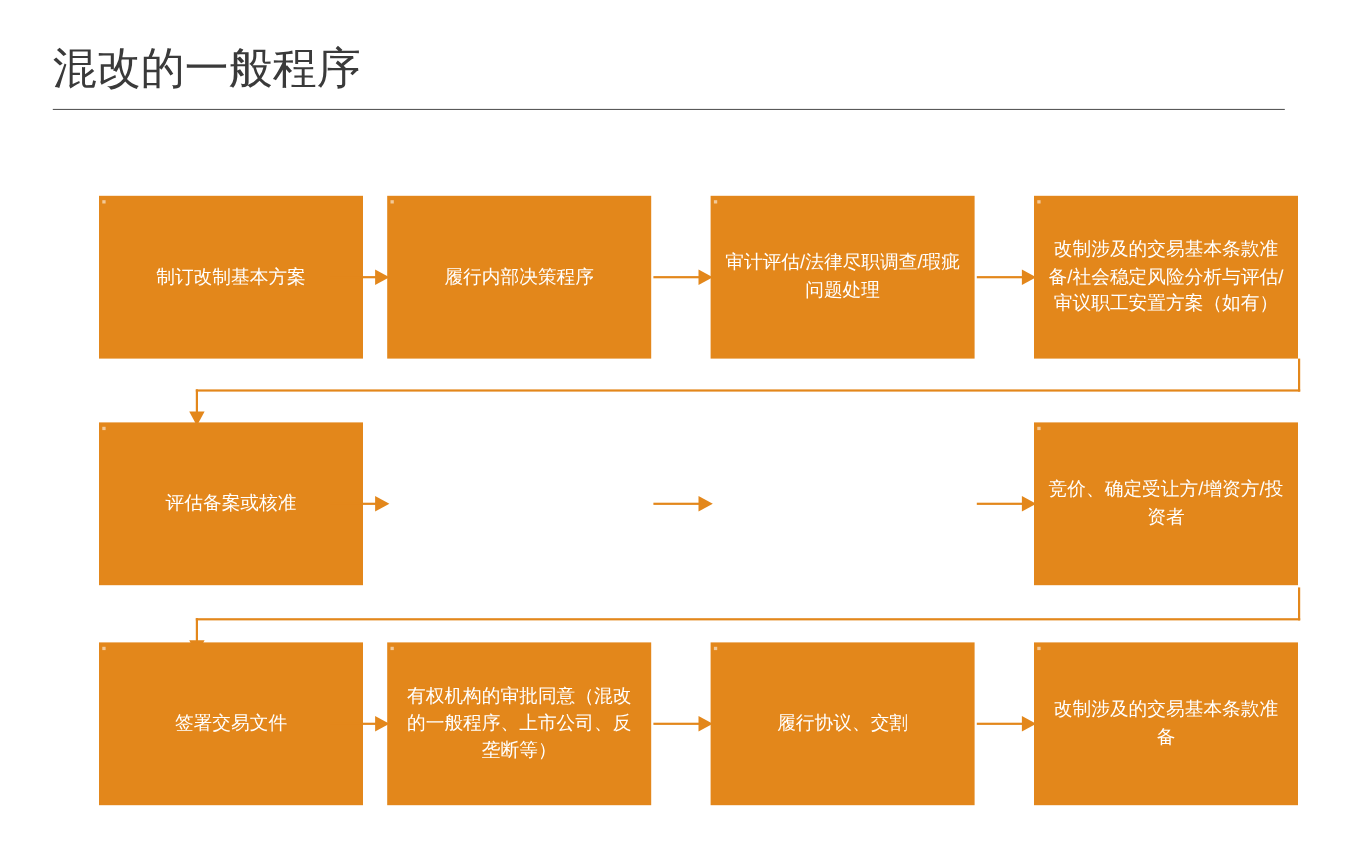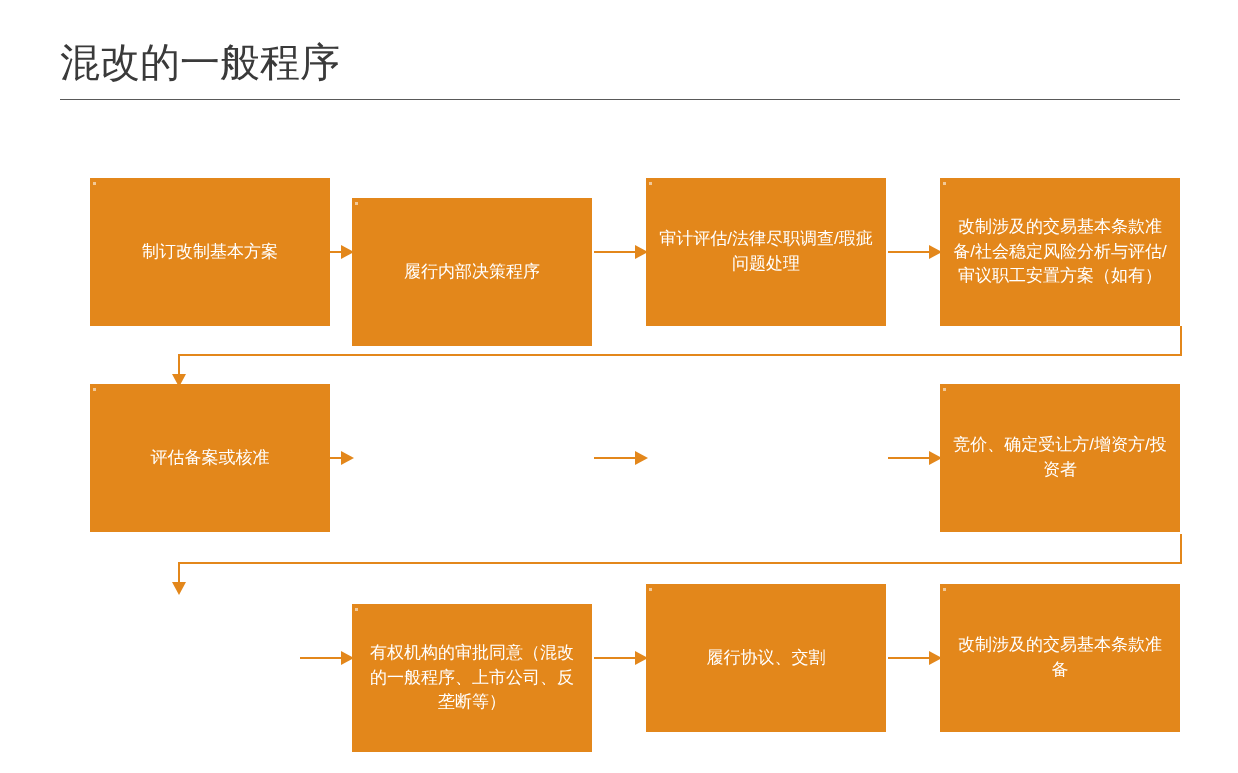--- a/index.html
+++ b/index.html
@@ -11,21 +11,21 @@
     height: 773px;
     background: #ffffff;
     font-family: "Liberation Sans", sans-serif;
     overflow: hidden;
     position: relative;
   }
 
   
   .title-wrap {
     position: absolute;
-    left: 60px;
+    left: 48px;
     top: 38px;
     width: 1120px;
   }
   .slide-title {
     font-size: 40px;
     line-height: 1.2;
     color: #3a3a3a;
     font-weight: 400;
     white-space: nowrap;
   }
@@ -72,21 +72,21 @@
     font-size: 17px;
     line-height: 1.45;
   }
   .node .label {
     display: block;
     width: 100%;
     white-space: pre-line;
   }
 
   .col-1 { left: 0px; margin-left: 32px; }
-  .col-2 { left: 294px; margin-top: 20px; }
+  .col-2 { left: 294px; }
   .col-3 { left: 588px; }
   .col-4 { left: 882px; text-align: center; }
 
   
   .node::before {
     content: "";
     position: absolute;
     left: 3px;
     top: 4px;
     width: 3px;
@@ -234,20 +234,23 @@
   </div>
 
   <div class="wrap wrap-2">
     <span class="seg-v-right"></span>
     <span class="seg-h"></span>
     <span class="seg-v-left"></span>
     <span class="down-head"></span>
   </div>
 
   <div class="row row-3">
+    <div class="node col-1">
+      <span class="label">签署交易文件</span>
+    </div>
     <div class="harrow ha-1">
       <span class="shaft"></span>
         <span class="head"></span>
     </div>
     <div class="node col-2">
       <span class="label">有权机构的审批同意（混改的一般程序、上市公司、反垄断等）</span>
     </div>
     <div class="harrow ha-2">
       <span class="shaft"></span>
         <span class="head"></span>

